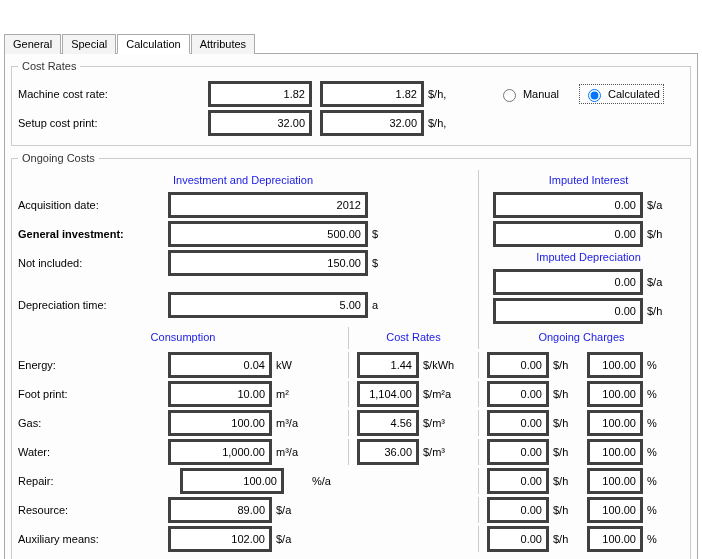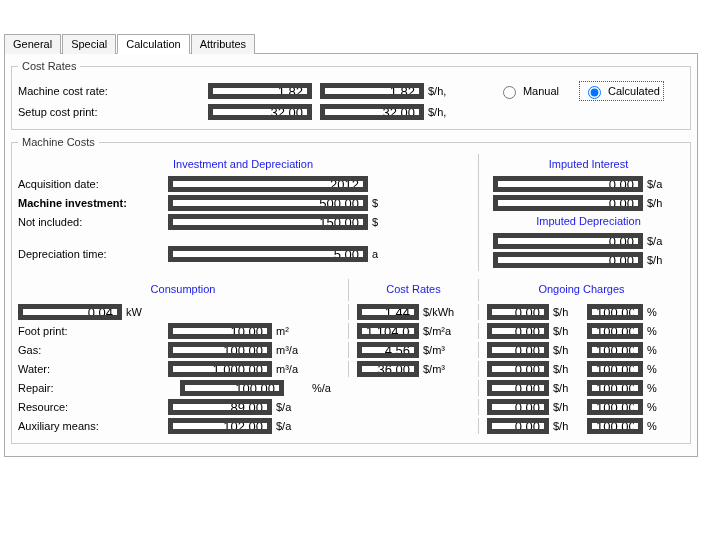--- a/index.html
+++ b/index.html
@@ -51,25 +51,25 @@
   .row {
     display: flex;
     align-items: center;
     margin: 3px 0;
   }
   .label {
     width: 150px;
   }
   .label.bold { font-weight: bold; }
   input[type="text"].field {
-    height: 16px;
-    border: 5px solid #404040;
+    height: 26px;
+    border: 3px solid #404040;
     background: #fff;
     font-family: inherit;
-    font-size: 13px;
+    font-size: 11px;
     text-align: right;
     padding: 1px 4px;
   }
   .unit {
     margin-left: 4px;
     min-width: 36px;
   }
   .section-head {
     color: #1a1ae6;
     text-align: center;
@@ -127,32 +127,32 @@
     </div>
     <div class="row">
       <span class="label">Setup cost print:</span>
       <input type="text" class="field w104" style="margin-left: 40px;" value="32.00">
       <input type="text" class="field w104" style="margin-left: 8px;" value="32.00">
       <span class="unit">$/h,</span>
     </div>
   </fieldset>
 
   <fieldset>
-    <legend>Machine Costs</legend>
+    <legend>Ongoing Costs</legend>
 
     <div class="cols">
 
       <div style="width:460px; padding-right:10px;">
         <div class="section-head">Investment and Depreciation</div>
         <div class="row">
           <span class="label">Acquisition date:</span>
           <input type="text" class="field w200" value="2012" style="">
         </div>
         <div class="row">
-          <span class="label bold">Machine investment:</span>
+          <span class="label bold">General investment:</span>
           <input type="text" class="field w200" value="500.00" style="">
           <span class="unit">$</span>
         </div>
         <div class="row">
           <span class="label">Not included:</span>
           <input type="text" class="field w200" value="150.00" style="">
           <span class="unit">$</span>
         </div>
         <div class="row" style="margin-top:16px;">
           <span class="label">Depreciation time:</span>
@@ -176,35 +176,36 @@
           <input type="text" class="field" style="width: 150px;" value="0.00">
           <span class="unit">$/a</span>
         </div>
         <div class="row">
           <input type="text" class="field" style="width: 150px;" value="0.00">
           <span class="unit">$/h</span>
         </div>
       </div>
     </div>
 
-    <div class="cols" style="margin-top:8px;">
+    <div class="cols" style="">
       <div style="width:330px;">
         <div class="section-head">Consumption</div>
       </div>
       <div class="vdiv" style="width:130px;">
         <div class="section-head">Cost Rates</div>
       </div>
       <div class="vdiv" style="flex:1;">
         <div class="section-head">Ongoing Charges</div>
       </div>
     </div>
 
     <div id="consumption-rows">
         <div class="cols" style="align-items: center; margin: 3px 0px;">
           <div style="width: 330px; display: flex; align-items: center;">
+            <span class="label">Energy:</span>
             <input type="text" class="field w104" value="0.04" style="">
             <span class="unit">kW</span>
           </div>
           <div class="vdiv" style="width: 130px; display: flex; align-items: center; padding-left: 8px;">
             <input type="text" class="field w62" value="1.44" style="">
             <span class="unit">$/kWh</span>
           </div>
           <div class="vdiv" style="flex: 1 1 0%; display: flex; align-items: center; padding-left: 8px;">
             <input type="text" class="field w62" value="0.00" style="">
             <span class="unit" style="min-width: 26px;">$/h</span>

